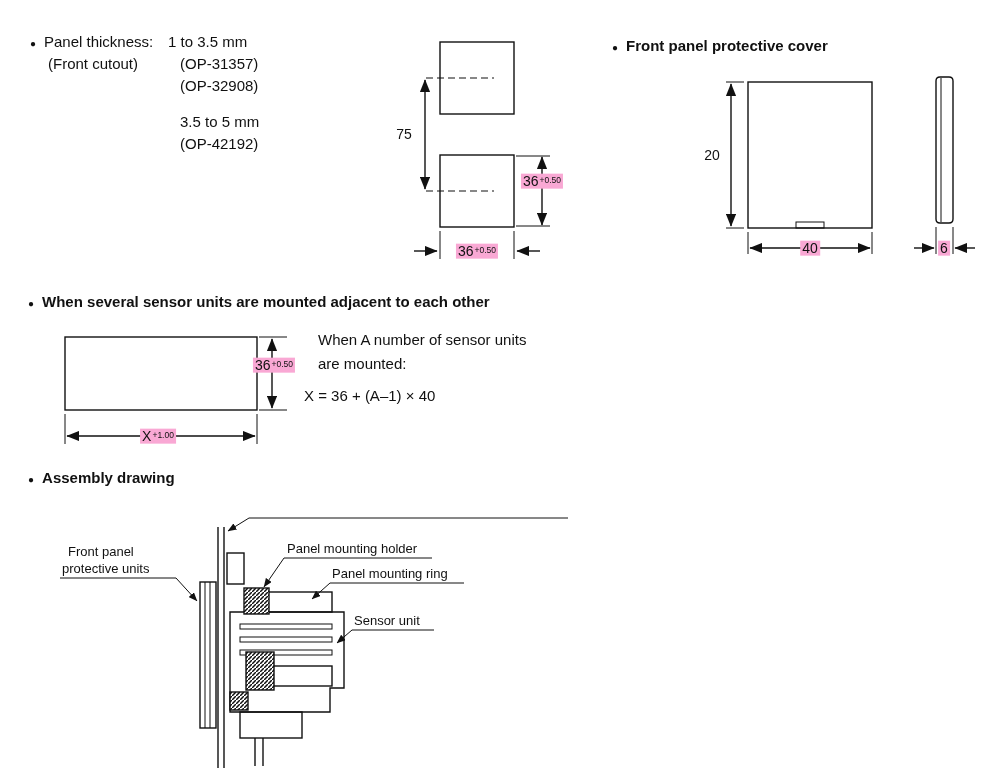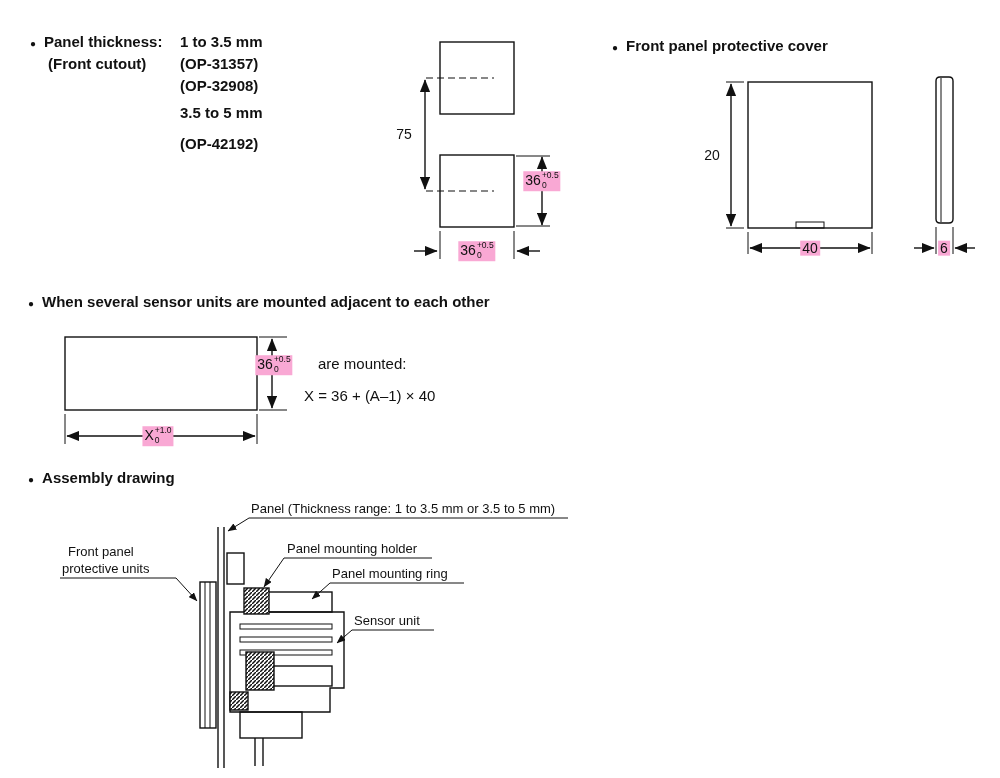--- a/index.html
+++ b/index.html
@@ -3,30 +3,30 @@
 <meta charset="utf-8">
 <style>
   *{margin:0;padding:0;box-sizing:border-box}
   html,body{background:#ffffff}
   .page{
     position:relative;width:1000px;height:778px;background:#ffffff;
     overflow:hidden;font-family:"Liberation Sans",sans-serif;color:#111;
   }
   .art{position:absolute;left:0;top:0}
   .t{position:absolute;white-space:nowrap;font-size:15px;line-height:1.25}
-  .b{font-weight:700}
+  .b{font-weight:400}
   .small{font-size:13px}
   .heading{position:absolute;display:flex;align-items:baseline;gap:8px;
     font-size:15px;font-weight:700;white-space:nowrap}
   .bullet{font-size:10px}
   .dim{position:absolute;transform:translate(-50%,-50%);display:inline-flex;
     align-items:center;font-size:14px;white-space:nowrap;background:#f9a8d4;
     padding:0 2px;line-height:1.05}
   .dim.nobg{background:transparent}
-  .tol{display:inline-flex;flex-direction:column;align-items:flex-start;
+  .tol{display:inline-flex;flex-direction:row;align-items:flex-start;
     font-size:8.5px;line-height:1.15;margin-left:1px}
 </style>
 </head>
 <body>
 
 <div class="page">
 
   <svg class="art" width="1000" height="778" viewBox="0 0 1000 778">
     <defs>
       <marker id="arr" viewBox="0 0 10 8" refX="9.5" refY="4" markerWidth="9" markerHeight="7.2" orient="auto-start-reverse">
@@ -118,25 +118,25 @@
 
         <rect x="240" y="712" width="62" height="26"></rect>
         <line x1="255" y1="738" x2="255" y2="766"></line>
         <line x1="263" y1="738" x2="263" y2="766"></line>
       </g>
     </g>
   </svg>
 
   <span class="t bullet" style="left:30px;top:38px">●</span>
   <span class="t b" style="left:44px;top:33px">Panel thickness:</span>
-  <span class="t b" style="left:180px;top:33px">1 to 3.5 mm</span>
+  <span class="t b" style="left:168px;top:33px">1 to 3.5 mm</span>
   <span class="t b" style="left:48px;top:55px">(Front cutout)</span>
   <span class="t b" style="left:180px;top:55px">(OP-31357)</span>
   <span class="t b" style="left:180px;top:77px">(OP-32908)</span>
-  <span class="t b" style="left:180px;top:104px">3.5 to 5 mm</span>
+  <span class="t b" style="left:180px;top:113px">3.5 to 5 mm</span>
   <span class="t b" style="left:180px;top:135px">(OP-42192)</span>
 
   <span class="dim nobg" style="left:404px;top:134px">75</span>
   <span class="dim" style="left:542px;top:181px">
       <span>36</span>
       <span class="tol">
         <span>+0.5</span>
         <span>0</span>
       </span>
     </span>
@@ -167,27 +167,27 @@
         <span>0</span>
       </span>
     </span>
   <span class="dim" style="left:158px;top:436px">
       <span>X</span>
       <span class="tol">
         <span>+1.0</span>
         <span>0</span>
       </span>
     </span>
+  <span class="t" style="left:318px;top:331px">When A number of sensor units</span>
   <span class="t" style="left:318px;top:355px">are mounted:</span>
   <span class="t" style="left:304px;top:387px">X = 36 + (A–1) × 40</span>
 
   <div class="heading" style="left:28px;top:469px">
     <span class="bullet">●</span>
     <span>Assembly drawing</span>
   </div>
-  <span class="t small" style="left:251px;top:501px">Panel (Thickness range: 1 to 3.5 mm or 3.5 to 5 mm)</span>
   <span class="t small" style="left:68px;top:544px">Front panel</span>
   <span class="t small" style="left:62px;top:561px">protective units</span>
   <span class="t small" style="left:287px;top:541px">Panel mounting holder</span>
   <span class="t small" style="left:332px;top:566px">Panel mounting ring</span>
   <span class="t small" style="left:354px;top:613px">Sensor unit</span>
 
 </div>
 
 </body></html>

